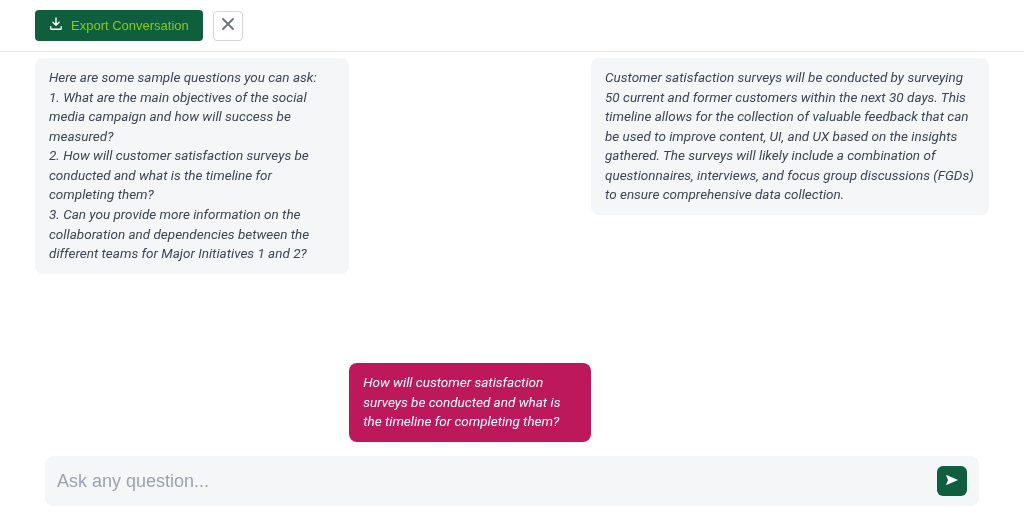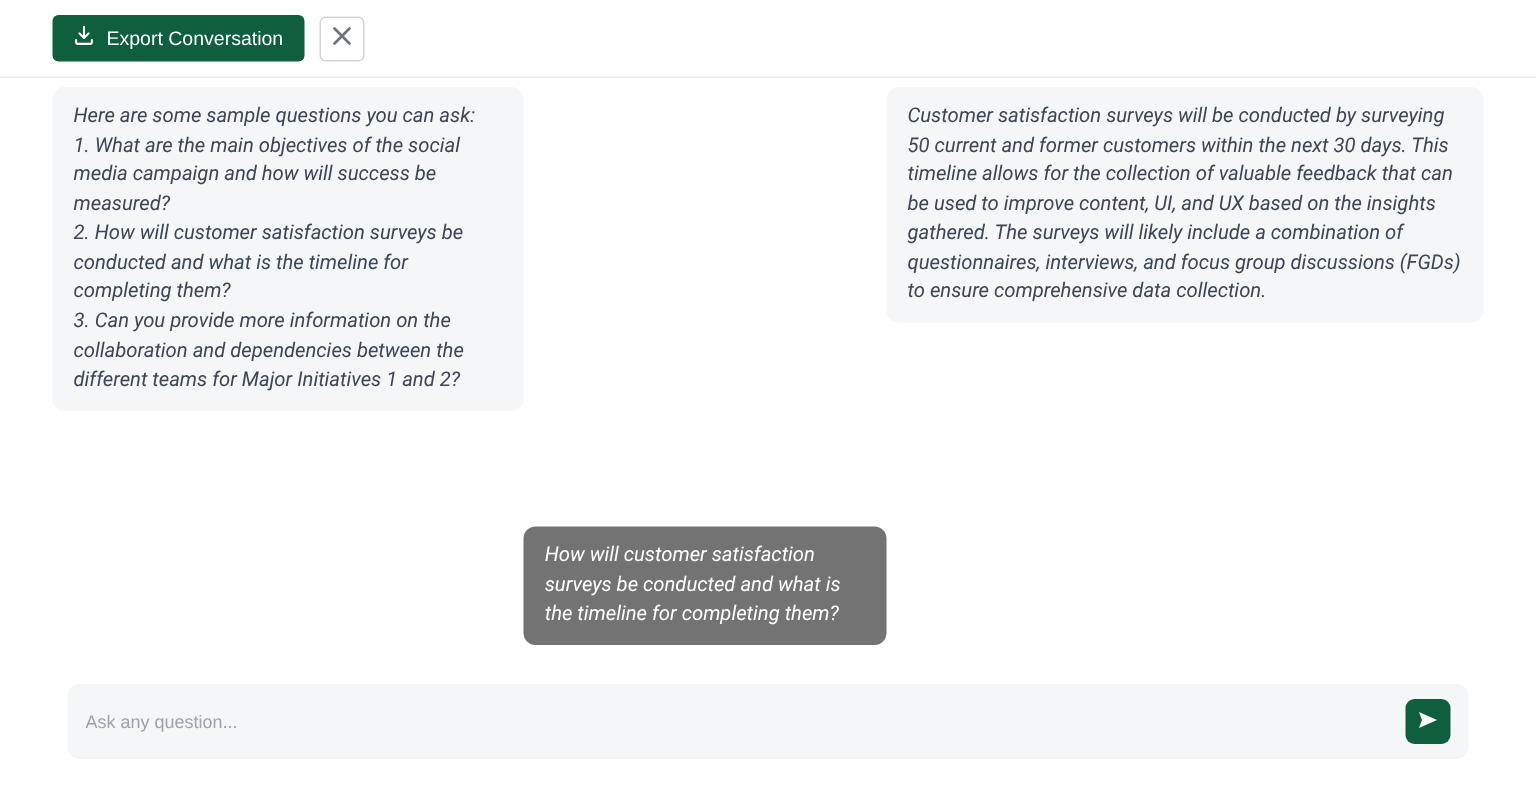--- a/index.html
+++ b/index.html
@@ -41,21 +41,21 @@
       font-weight: 700;
       color: #1f2937;
     }
     .header-right {
       display: flex;
       align-items: center;
       gap: 10px;
     }
     .export-btn {
       background: #0f5e3d;
-      color: #ffffff;
+      color: #84cc16;
       border: none;
       border-radius: 4px;
       padding: 7px 14px;
       font-size: 13px;
       font-weight: 500;
       cursor: pointer;
       display: flex;
       align-items: center;
       gap: 8px;
     }
@@ -87,44 +87,44 @@
       border-radius: 8px;
       padding: 10px 14px;
       max-width: 398px;
       align-self: flex-start;
       font-size: 13.5px;
       line-height: 1.45;
       color: #3c4654;
       margin-bottom: 24px;
     }
     .msg-user {
-      background: #737373;
+      background: #be185d;
       color: #fff;
       border-radius: 8px;
       padding: 10px 14px;
       max-width: 398px;
       align-self: flex-end;
       font-size: 13.5px;
       line-height: 1.45;
-      margin-bottom: 20px;
+      margin-bottom: 8px;
     }
     .input-bar {
       margin: 0 45px 18px 45px;
       background: #f5f6f8;
       border-radius: 8px;
       padding: 10px 12px;
       display: flex;
       align-items: center;
       gap: 10px;
     }
     .input-bar input {
       flex: 1;
       border: none;
       background: transparent;
-      font-size: 12px;
+      font-size: 18px;
       color: #374151;
       outline: none;
     }
     .input-bar input::placeholder { color: #9ca3af; }
     .send-btn {
       width: 30px;
       height: 30px;
       background: #0f5e3d;
       border: none;
       border-radius: 6px;

